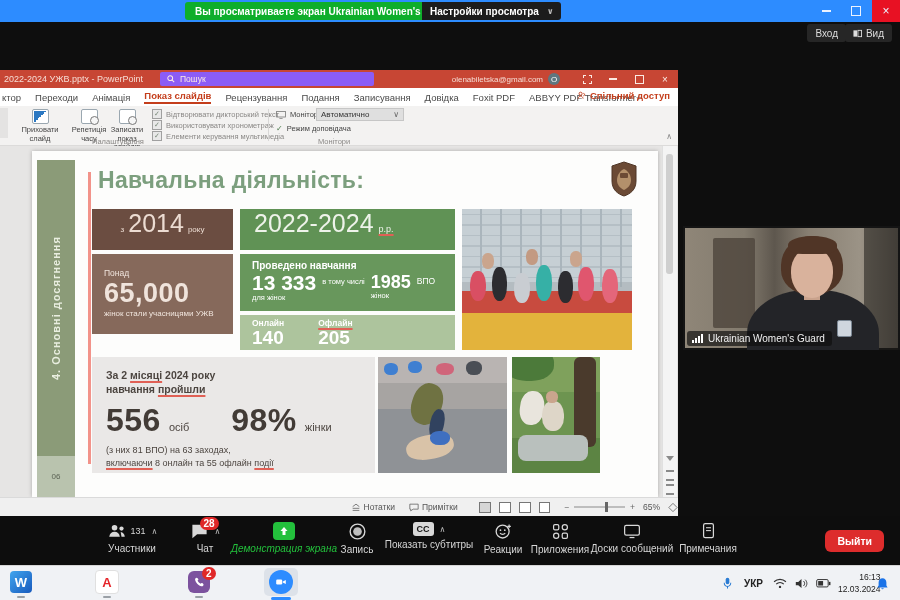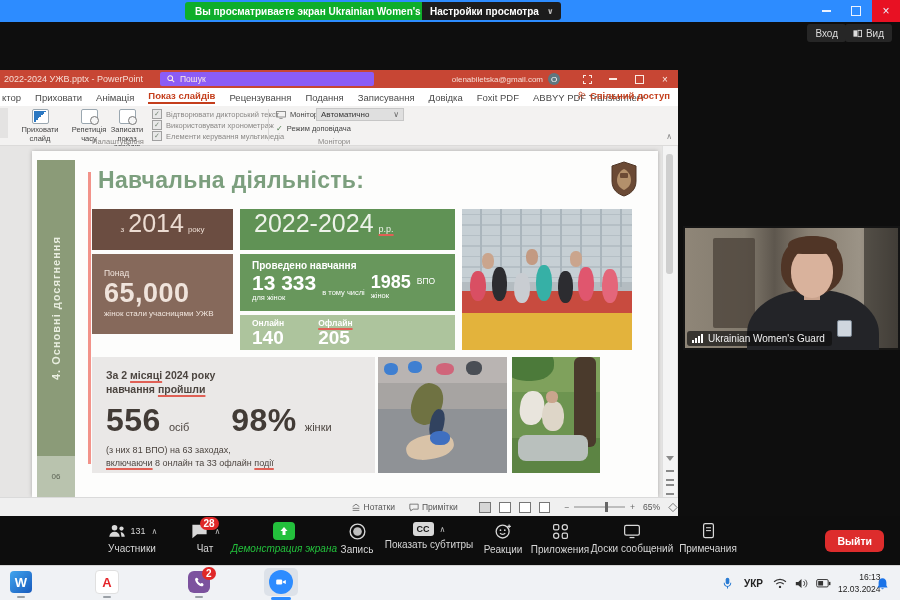--- a/index.html
+++ b/index.html
@@ -71,21 +71,21 @@
   #box-period{left:208px;top:58px;width:215px;height:41px;background:#609255;color:#eef3ea;display:flex;align-items:baseline;gap:5px;padding-left:14px;}
   #box-period .big{font-size:25px;font-weight:300;} #box-period .small{font-size:9px;}
   #box-65000{left:60px;top:103px;width:141px;height:80px;background:#86695b;color:#f0e4dc;padding:14px 10px 0 12px;}
   #box-65000 .pre{font-size:8.5px;margin-bottom:1px;}
   #box-65000 .val{font-size:27px;font-weight:800;letter-spacing:.5px;line-height:1.05;}
   #box-65000 .cap{font-size:8px;margin-top:2px;}
   #box-train{left:208px;top:103px;width:215px;height:57px;background:#68975c;padding:6px 8px 0 12px;}
   #box-train .head{font-size:10px;font-weight:bold;}
   #box-train .bigrow{display:flex;align-items:flex-start;gap:6px;margin-top:1px;}
   #box-train .v1{font-size:21px;font-weight:800;line-height:1;}
-  #box-train .mid{font-size:7.5px;margin-top:16px;white-space:nowrap;}
+  #box-train .mid{font-size:7.5px;margin-top:5px;white-space:nowrap;}
   #box-train .v2{font-size:18px;font-weight:800;line-height:1;margin-top:1px;}
   #box-train .unit{font-size:8.5px;margin-top:4px;}
   #box-train .cap{font-size:7.5px;}
   #box-mode{left:208px;top:164px;width:215px;height:35px;background:#adc49d;padding:3px 0 0 12px;display:flex;gap:34px;}
   #box-mode .lbl{font-size:8.5px;font-weight:bold;}
   #box-mode .val{font-size:19px;font-weight:800;line-height:1.05;}
   #box-recent{left:60px;top:206px;width:283px;height:116px;background:#eae8e7;color:#4c4540;padding:11px 0 0 14px;}
   #box-recent .l{font-size:10.5px;font-weight:bold;line-height:1.35;}
   #box-recent .numrow{display:flex;align-items:baseline;gap:8px;margin:6px 0 5px 0;}
   #box-recent .n{font-size:32px;font-weight:800;color:#423b36;letter-spacing:.5px;}
@@ -216,21 +216,21 @@
       <div class="abs ppt-winbtn" style="right:26px;">
           <div class="maxi"></div>
         </div>
       <div class="abs ppt-winbtn" style="right:0;">
           <span>×</span>
         </div>
     </div>
 
     <div id="ppt-menubar" class="abs">
       <span class="tab">ктор</span>
-      <span class="tab">Приховати</span>
+      <span class="tab">Переходи</span>
       <span class="tab">Анімація</span>
       <span class="tab active">Показ слайдів</span>
       <span class="tab">Рецензування</span>
       <span class="tab">Подання</span>
       <span class="tab">Записування</span>
       <span class="tab">Довідка</span>
       <span class="tab">Foxit PDF</span>
       <span class="tab">ABBYY PDF Transformer+</span>
     </div>
     <div id="share-btn">
@@ -349,21 +349,21 @@
           <div class="l"><span>За 2 </span><span class="sp-err">місяці</span><span> 2024 року</span></div>
           <div class="l"><span>навчання </span><span class="sp-err">пройшли</span></div>
           <div class="numrow">
             <span class="n">556</span>
             <span class="u">осіб</span>
             <span style="width:26px;"></span>
             <span class="n">98%</span>
             <span class="u">жінки</span>
           </div>
           <div class="foot">(з них 81 ВПО) на 63 заходах,</div>
-          <div class="foot"><span class="sp-err">включаючи</span><span> 8 онлайн та 33 офлайн </span><span class="sp-err">події</span></div>
+          <div class="foot"><span class="sp-err">включаючи</span><span> 8 онлайн та 55 офлайн </span><span class="sp-err">події</span></div>
         </div>
 
         <div id="photo-gym" class="photo">
           <div class="bars"></div>
           <div class="blob" style="left:8px;top:62px;width:16px;height:30px;background:#d94f63;"></div>
           <div class="blob" style="left:30px;top:58px;width:15px;height:34px;background:#2c2c30;"></div>
           <div class="blob" style="left:52px;top:64px;width:16px;height:30px;background:#c9cdd2;"></div>
           <div class="blob" style="left:74px;top:56px;width:16px;height:36px;background:#36b0a6;"></div>
           <div class="blob" style="left:96px;top:62px;width:15px;height:32px;background:#2c2c30;"></div>
           <div class="blob" style="left:116px;top:58px;width:16px;height:34px;background:#e0566e;"></div>

